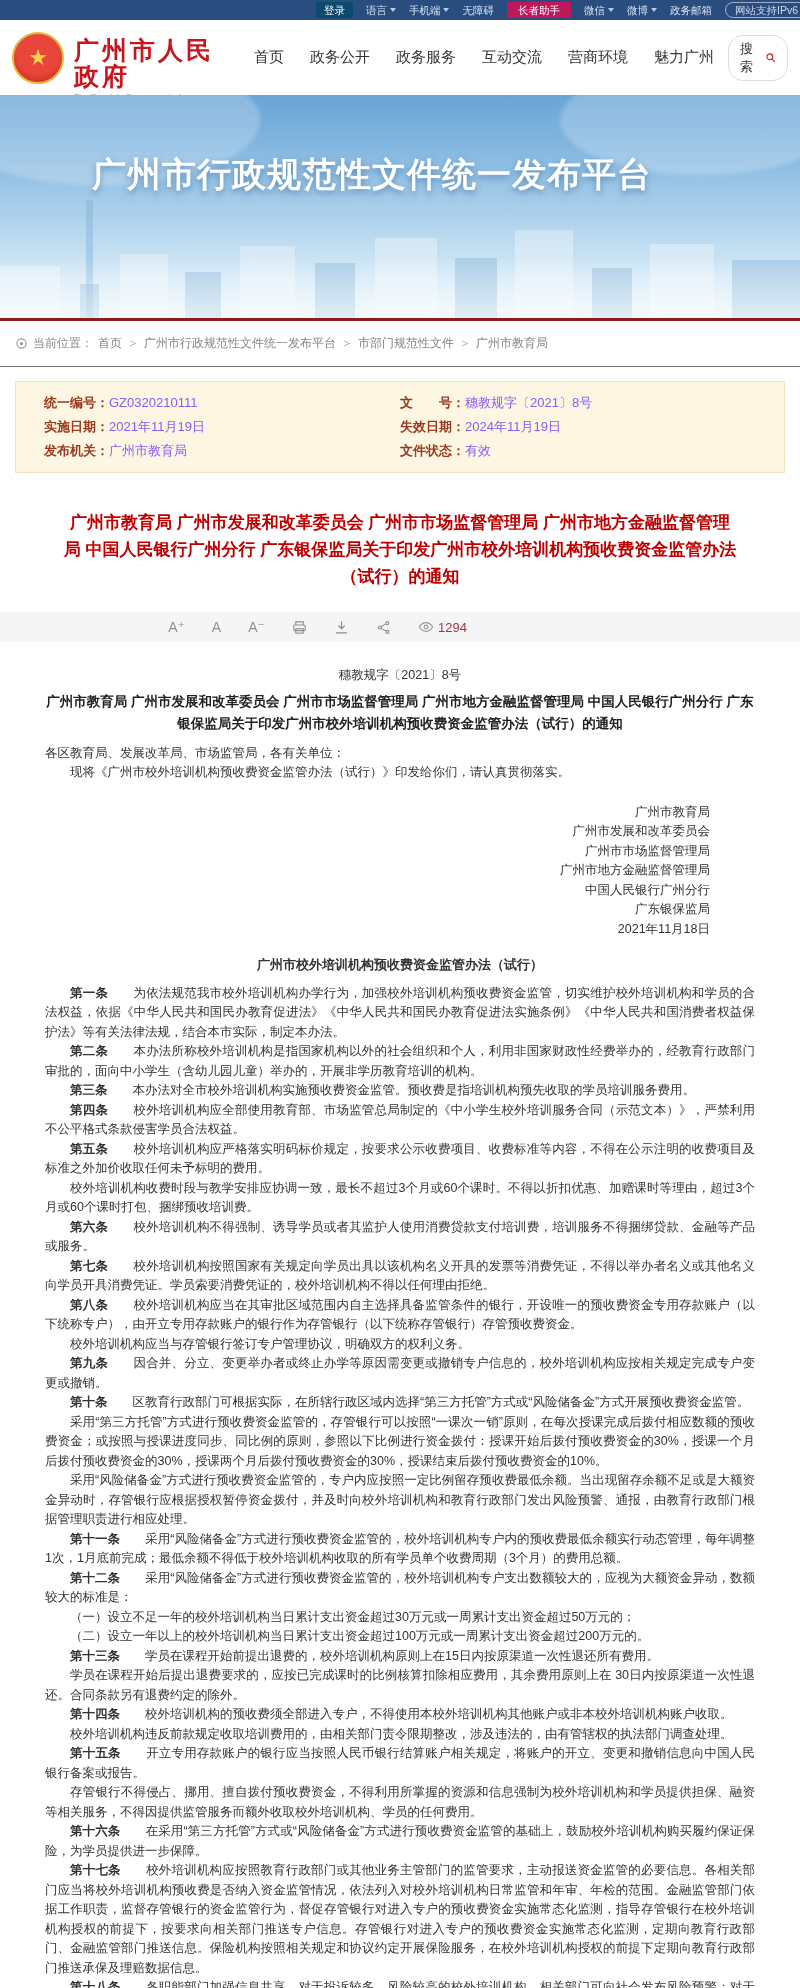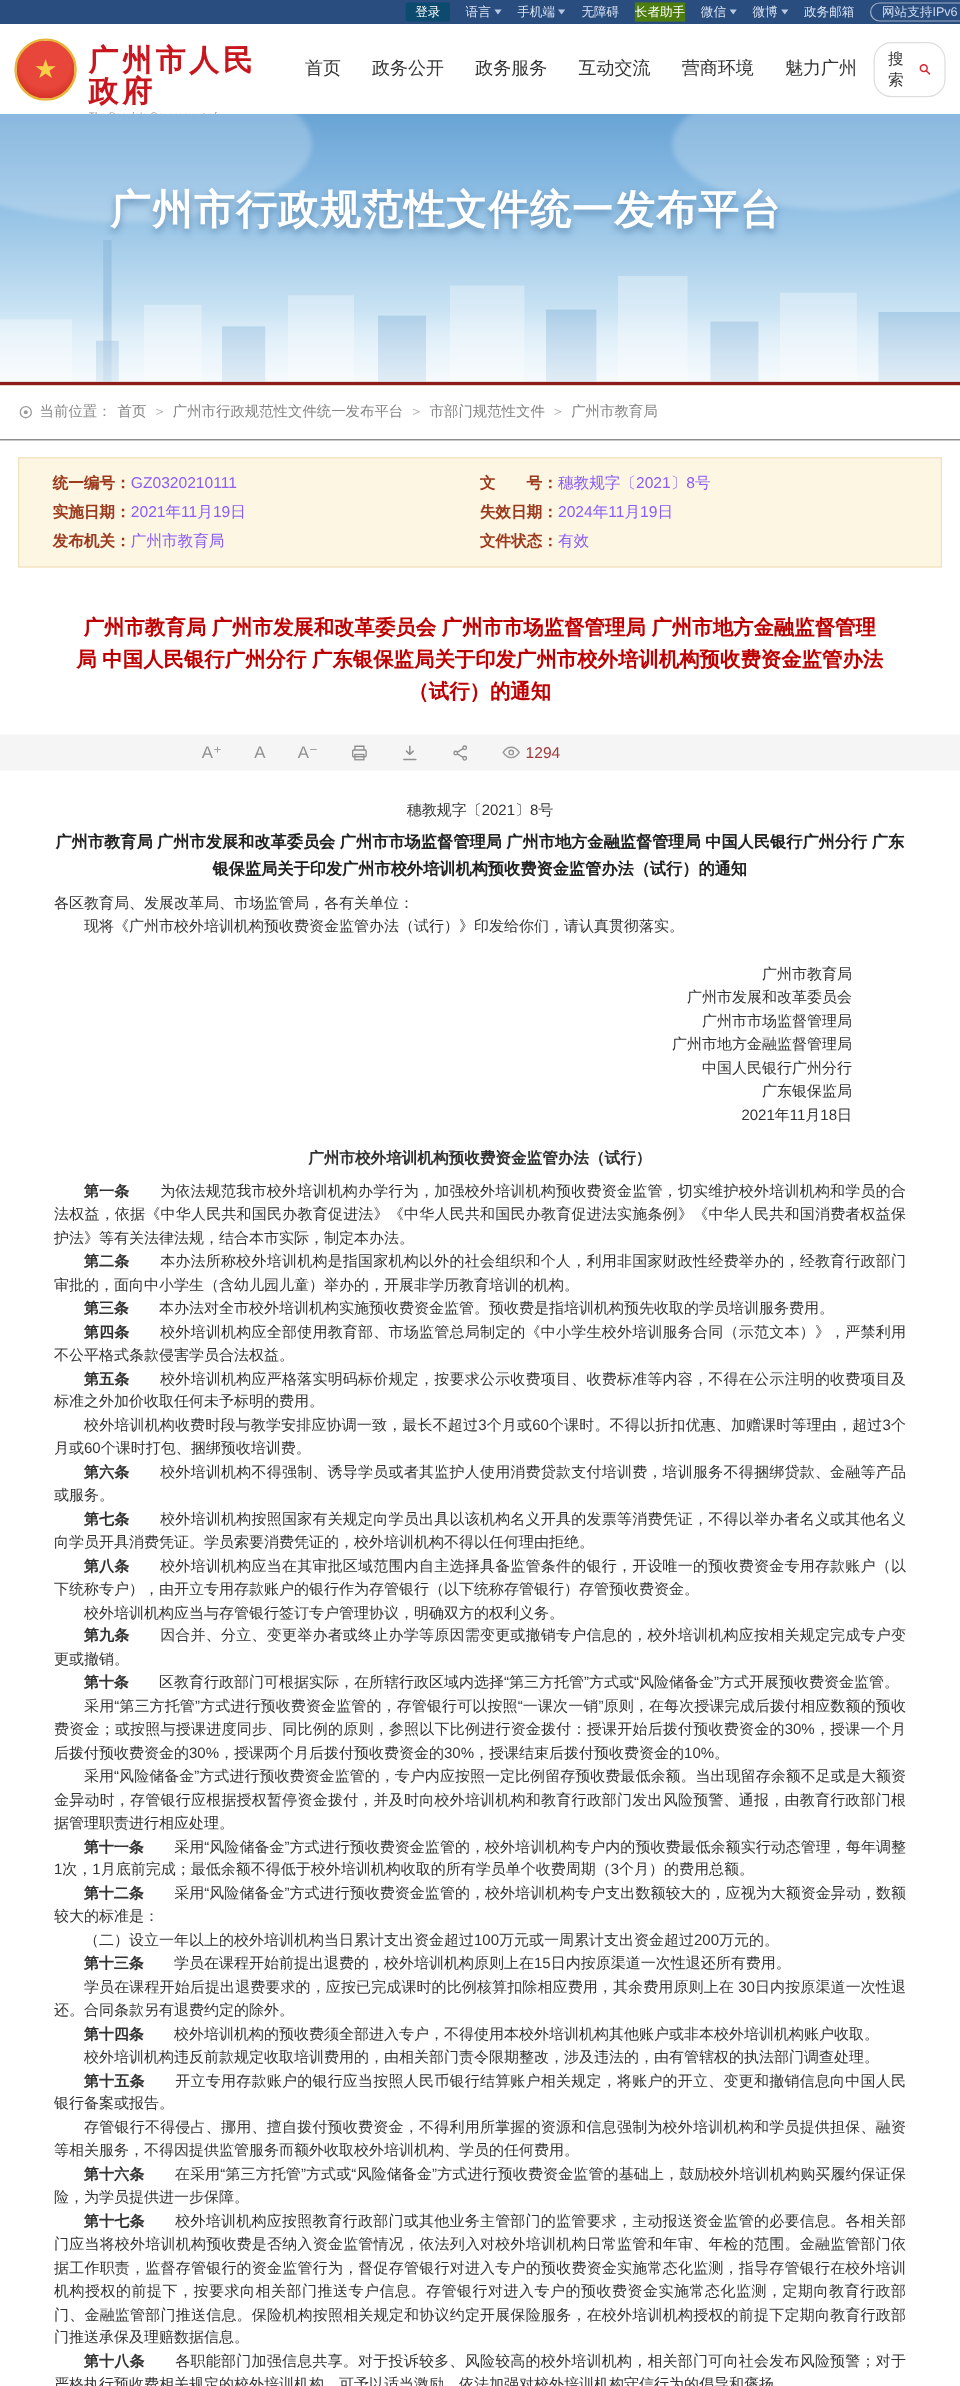--- a/index.html
+++ b/index.html
@@ -4,21 +4,21 @@
 <style>
   html,body{margin:0;padding:0;}
   body{width:800px;min-height:1988px;background:#fff;color:#333;
        font-family:"Liberation Sans","DejaVu Sans",sans-serif;overflow-x:hidden;}
 
   
   .topbar{height:20px;background:#2a4d80;display:flex;justify-content:flex-end;align-items:center;
           font-size:10.5px;color:#d8e3f3;overflow:hidden;white-space:nowrap;}
   .topbar-item{margin-right:13px;display:inline-flex;align-items:center;gap:3px;cursor:pointer;line-height:14px;}
   .topbar-item.login{background:#0c4a6e;color:#fff;padding:1px 8px;border-radius:2px;}
-  .topbar-item.elder{background:#4d7c0f;color:#fff;padding:1px 0;text-align:center;}
+  .topbar-item.elder{background:#be185d;color:#fff;padding:1px 11px;text-align:center;}
   .topbar-item.pill{border:1px solid rgba(255,255,255,.55);border-radius:9px;padding:0 9px;margin-right:-8px;color:#cfdcf0;}
   .caret{width:0;height:0;border-left:3px solid transparent;border-right:3px solid transparent;border-top:4px solid #b9c9e2;display:inline-block;}
 
   
   .header{height:75px;display:flex;align-items:center;padding:0 12px;background:#fff;}
   .emblem{width:48px;height:48px;border-radius:50%;flex:none;
           background:radial-gradient(circle at 50% 40%,#e8463a 0 55%,#c01f16 100%);
           border:2px solid #e9b63c;display:flex;align-items:center;justify-content:center;
           color:#f8d14a;font-size:22px;line-height:1;}
   .site-text{margin-left:10px;margin-top:31px;}
@@ -255,20 +255,21 @@
       <p class="doc-p"><b>第六条</b>　　校外培训机构不得强制、诱导学员或者其监护人使用消费贷款支付培训费，培训服务不得捆绑贷款、金融等产品或服务。</p>
       <p class="doc-p"><b>第七条</b>　　校外培训机构按照国家有关规定向学员出具以该机构名义开具的发票等消费凭证，不得以举办者名义或其他名义向学员开具消费凭证。学员索要消费凭证的，校外培训机构不得以任何理由拒绝。</p>
       <p class="doc-p"><b>第八条</b>　　校外培训机构应当在其审批区域范围内自主选择具备监管条件的银行，开设唯一的预收费资金专用存款账户（以下统称专户），由开立专用存款账户的银行作为存管银行（以下统称存管银行）存管预收费资金。</p>
       <p class="doc-p">校外培训机构应当与存管银行签订专户管理协议，明确双方的权利义务。</p>
       <p class="doc-p"><b>第九条</b>　　因合并、分立、变更举办者或终止办学等原因需变更或撤销专户信息的，校外培训机构应按相关规定完成专户变更或撤销。</p>
       <p class="doc-p"><b>第十条</b>　　区教育行政部门可根据实际，在所辖行政区域内选择“第三方托管”方式或“风险储备金”方式开展预收费资金监管。</p>
       <p class="doc-p">采用“第三方托管”方式进行预收费资金监管的，存管银行可以按照“一课次一销”原则，在每次授课完成后拨付相应数额的预收费资金；或按照与授课进度同步、同比例的原则，参照以下比例进行资金拨付：授课开始后拨付预收费资金的30%，授课一个月后拨付预收费资金的30%，授课两个月后拨付预收费资金的30%，授课结束后拨付预收费资金的10%。</p>
       <p class="doc-p">采用“风险储备金”方式进行预收费资金监管的，专户内应按照一定比例留存预收费最低余额。当出现留存余额不足或是大额资金异动时，存管银行应根据授权暂停资金拨付，并及时向校外培训机构和教育行政部门发出风险预警、通报，由教育行政部门根据管理职责进行相应处理。</p>
       <p class="doc-p"><b>第十一条</b>　　采用“风险储备金”方式进行预收费资金监管的，校外培训机构专户内的预收费最低余额实行动态管理，每年调整1次，1月底前完成；最低余额不得低于校外培训机构收取的所有学员单个收费周期（3个月）的费用总额。</p>
       <p class="doc-p"><b>第十二条</b>　　采用“风险储备金”方式进行预收费资金监管的，校外培训机构专户支出数额较大的，应视为大额资金异动，数额较大的标准是：</p>
+      <p class="doc-p">（一）设立不足一年的校外培训机构当日累计支出资金超过30万元或一周累计支出资金超过50万元的；</p>
       <p class="doc-p">（二）设立一年以上的校外培训机构当日累计支出资金超过100万元或一周累计支出资金超过200万元的。</p>
       <p class="doc-p"><b>第十三条</b>　　学员在课程开始前提出退费的，校外培训机构原则上在15日内按原渠道一次性退还所有费用。</p>
       <p class="doc-p">学员在课程开始后提出退费要求的，应按已完成课时的比例核算扣除相应费用，其余费用原则上在 30日内按原渠道一次性退还。合同条款另有退费约定的除外。</p>
       <p class="doc-p"><b>第十四条</b>　　校外培训机构的预收费须全部进入专户，不得使用本校外培训机构其他账户或非本校外培训机构账户收取。</p>
       <p class="doc-p">校外培训机构违反前款规定收取培训费用的，由相关部门责令限期整改，涉及违法的，由有管辖权的执法部门调查处理。</p>
       <p class="doc-p"><b>第十五条</b>　　开立专用存款账户的银行应当按照人民币银行结算账户相关规定，将账户的开立、变更和撤销信息向中国人民银行备案或报告。</p>
       <p class="doc-p">存管银行不得侵占、挪用、擅自拨付预收费资金，不得利用所掌握的资源和信息强制为校外培训机构和学员提供担保、融资等相关服务，不得因提供监管服务而额外收取校外培训机构、学员的任何费用。</p>
       <p class="doc-p"><b>第十六条</b>　　在采用“第三方托管”方式或“风险储备金”方式进行预收费资金监管的基础上，鼓励校外培训机构购买履约保证保险，为学员提供进一步保障。</p>
       <p class="doc-p"><b>第十七条</b>　　校外培训机构应按照教育行政部门或其他业务主管部门的监管要求，主动报送资金监管的必要信息。各相关部门应当将校外培训机构预收费是否纳入资金监管情况，依法列入对校外培训机构日常监管和年审、年检的范围。金融监管部门依据工作职责，监督存管银行的资金监管行为，督促存管银行对进入专户的预收费资金实施常态化监测，指导存管银行在校外培训机构授权的前提下，按要求向相关部门推送专户信息。存管银行对进入专户的预收费资金实施常态化监测，定期向教育行政部门、金融监管部门推送信息。保险机构按照相关规定和协议约定开展保险服务，在校外培训机构授权的前提下定期向教育行政部门推送承保及理赔数据信息。</p>
       <p class="doc-p"><b>第十八条</b>　　各职能部门加强信息共享。对于投诉较多、风险较高的校外培训机构，相关部门可向社会发布风险预警；对于严格执行预收费相关规定的校外培训机构，可予以适当激励，依法加强对校外培训机构守信行为的倡导和褒扬。</p>

